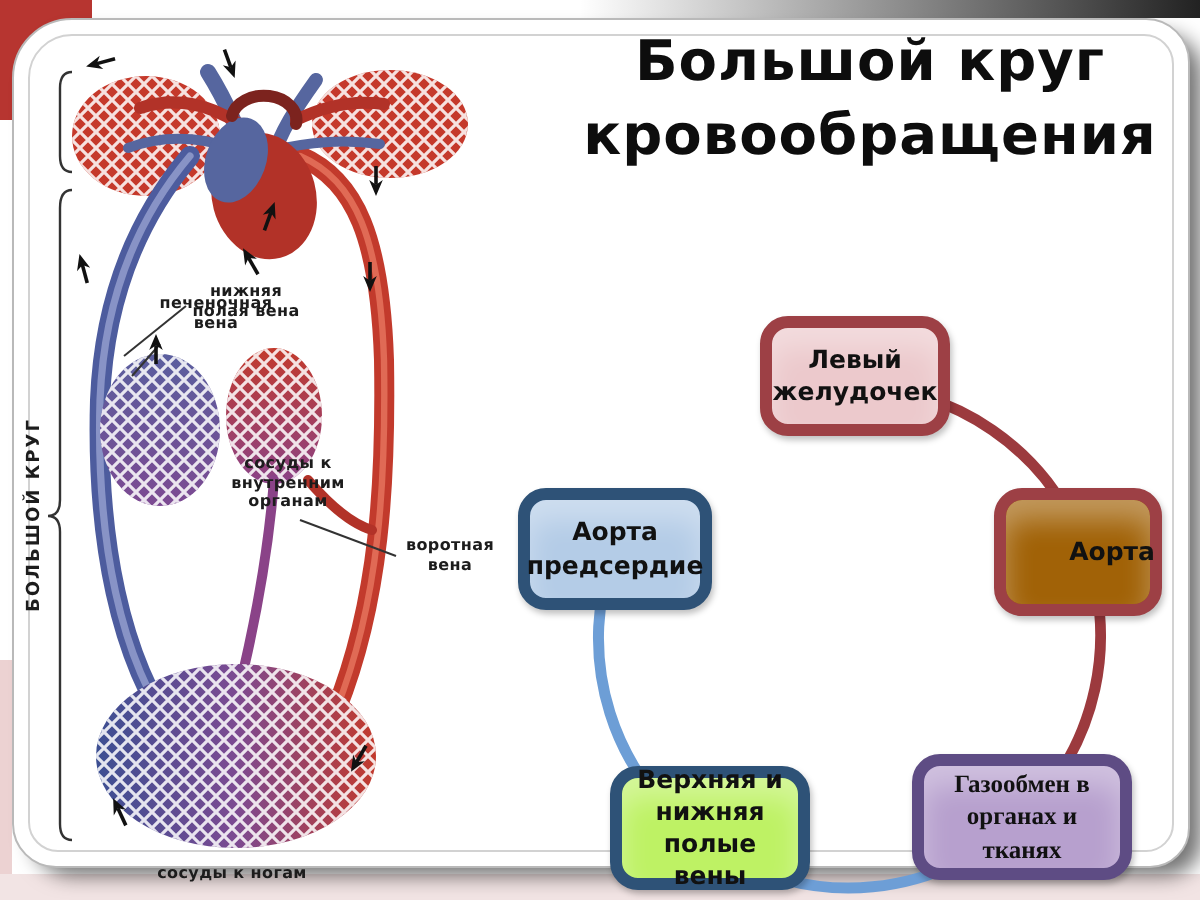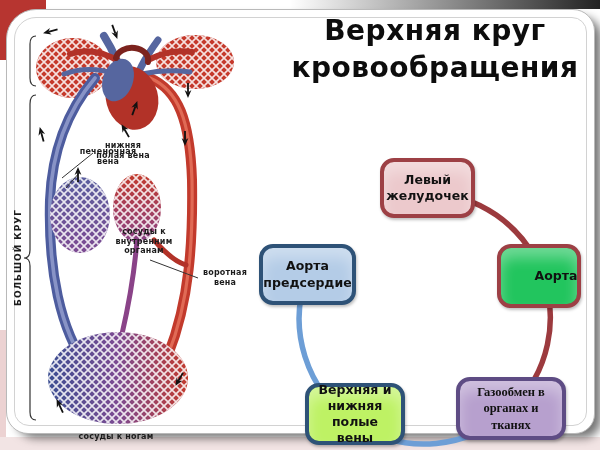--- a/index.html
+++ b/index.html
@@ -28,21 +28,21 @@
   }
   
   .title{
     position:absolute;left:285px;top:12px;width:300px;z-index:3;
     font-size:28px;font-weight:bold;line-height:37px;text-align:center;color:#0d0d0d;
     letter-spacing:0.5px;
   }
   
   .arcs{position:absolute;left:0;top:0;z-index:2;}
   .node{
-    position:absolute;z-index:4;border:4px solid #0ea5e9;border-radius:14px;
+    position:absolute;z-index:4;border:6px solid #0ea5e9;border-radius:14px;
     display:flex;align-items:center;justify-content:center;text-align:center;
     font-size:12.5px;font-weight:bold;color:#111;line-height:1.3;
     box-shadow:inset 0 10px 14px rgba(255,255,255,0.35), 1px 2px 3px rgba(0,0,0,0.25);
     padding:2px 6px;box-sizing:border-box;
   }
   .node-lv{left:380px;top:158px;width:95px;height:60px;}
   .node-aorta{left:497px;top:244px;width:84px;height:64px;}
   .node-gas{left:456px;top:377px;width:110px;height:63px;font-family:Liberation Serif, serif;}
   .node-vc{left:305px;top:383px;width:100px;height:62px;}
   .node-ra{left:259px;top:244px;width:97px;height:61px;}
@@ -67,21 +67,21 @@
 <body>
 
 <div class="red-corner"></div>
 <div class="red-left-strip"></div>
 <div class="bottom-strip"></div>
 <div class="card">
   <div class="card-inner"></div>
 </div>
 <div class="top-dark"></div>
 
-<div class="title">Верхняя круг кровообращения</div>
+<div class="title">Большой круг кровообращения</div>
 
 <svg class="illu" width="232" height="430" viewBox="0 0 232 430">
   <defs>
     <pattern id="mesh" width="8" height="8" patternUnits="userSpaceOnUse">
       <path d="M0 0 L8 8 M8 0 L0 8" stroke="#ffffff" stroke-width="1.6" opacity="0.85"></path>
     </pattern>
     <linearGradient id="lgLegs" x1="0" y1="0" x2="1" y2="0">
       <stop offset="0" stop-color="#3c4f92"></stop>
         <stop offset="0.5" stop-color="#7c4a92"></stop>
         <stop offset="1" stop-color="#c23a2c"></stop>
@@ -178,21 +178,21 @@
 <div class="side-label">БОЛЬШОЙ КРУГ</div>
 
 <svg class="arcs" width="600" height="450">
   <path d="M 427 193 A 125 125 0 0 1 512 408" fill="none" stroke="#9c3a3e" stroke-width="5.5" stroke-linecap="round"></path>
   <path d="M 512 408 A 125 125 0 0 1 308 273" fill="none" stroke="#6d9ed6" stroke-width="5.5" stroke-linecap="round"></path>
 </svg>
 
 <div class="node node-lv" style="background: rgb(236, 201, 204); border-color: rgb(157, 64, 69);">
   <span>Левый желудочек</span>
 </div>
-<div class="node node-aorta" style="background: #22c55e; border-color: rgb(157, 64, 69); padding-left: 40px;">
+<div class="node node-aorta" style="background: #a16207; border-color: rgb(157, 64, 69); padding-left: 40px;">
   <span>Аорта</span>
 </div>
 <div class="node node-gas" style="background: rgb(183, 160, 206); border-color: rgb(94, 76, 132);">
   <span>Газообмен в органах и тканях</span>
 </div>
 <div class="node node-vc" style="background: #bef264; border-color: rgb(46, 82, 119);">
   <span>Верхняя и нижняя полые вены</span>
 </div>
 <div class="node node-ra" style="background: rgb(180, 204, 231); border-color: rgb(46, 82, 119);">
   <span>Аорта предсердие</span>

